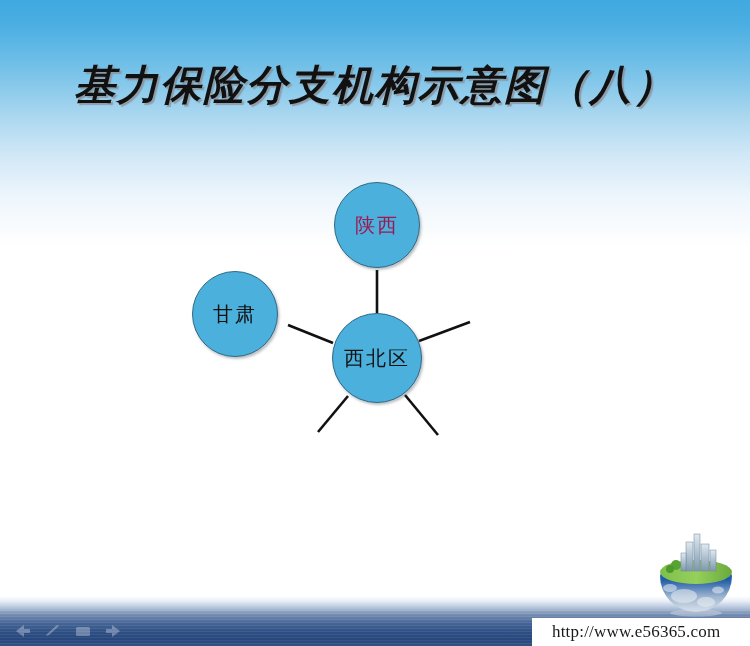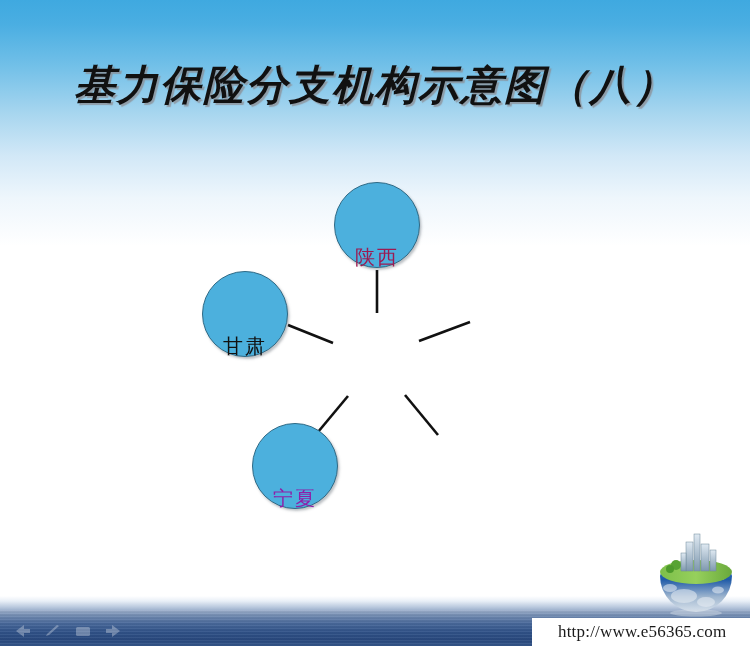--- a/index.html
+++ b/index.html
@@ -113,21 +113,21 @@
     width: 400px;
     height: 360px;
   }
   .node {
     position: absolute;
     border-radius: 50%;
     background: #4cb0dd;
     border: 1.6px solid #2f6a86;
     box-sizing: border-box;
     display: flex;
-    align-items: flex-end;
+    align-items: center;
     justify-content: center;
     box-shadow: 1.5px 2px 2.5px rgba(80,90,100,0.38);
   }
   .node-label {
     font-family: "Liberation Serif", "DejaVu Serif", serif;
     font-size: 20px;
     font-weight: normal;
     letter-spacing: 2px;
     line-height: 1;
     white-space: nowrap;
@@ -150,21 +150,21 @@
   
   .url-box {
     position: absolute;
     left: 532px;
     top: 618px;
     width: 218px;
     height: 28px;
     background: #ffffff;
     display: flex;
     align-items: center;
-    padding-left: 26px;
+    padding-left: 20px;
     box-sizing: border-box;
   }
   .url-text {
     font-family: "Liberation Serif", "DejaVu Serif", serif;
     font-size: 17px;
     color: #1a1a1a;
     letter-spacing: 0.2px;
     white-space: nowrap;
   }
 
@@ -197,32 +197,32 @@
   <div class="diagram">
 
     <svg class="edges" viewBox="0 0 400 360">
       <line x1="197" y1="153" x2="197" y2="110" stroke="#111111" stroke-width="2.6"></line>
       <line x1="239" y1="181" x2="290" y2="162" stroke="#111111" stroke-width="2.6"></line>
       <line x1="225" y1="235" x2="258" y2="275" stroke="#111111" stroke-width="2.6"></line>
       <line x1="168" y1="236" x2="138" y2="272" stroke="#111111" stroke-width="2.6"></line>
       <line x1="153" y1="183" x2="108" y2="165" stroke="#111111" stroke-width="2.6"></line>
     </svg>
 
+    <div class="node" style="left:152px; top:153px; width:90px; height:90px;">
+      <span class="node-label label-dark">西北区</span>
+    </div>
 
     <div class="node" style="left:154px; top:22px; width:86px; height:86px;">
       <span class="node-label label-red">陕西</span>
     </div>
 
 
 
-    <div class="node" style="left:72px; top:263px; width:86px; height:86px;">
-      <span class="node-label label-magenta">宁夏</span>
-    </div>
-
-    <div class="node" style="left:22px; top:111px; width:86px; height:86px;">
+
+    <div class="node" style="left:12px; top:111px; width:86px; height:86px;">
       <span class="node-label label-dark">甘肃</span>
     </div>
 
   </div>
 
   <div class="globe">
     <svg width="96" height="96" viewBox="0 0 96 96">
       <defs>
         <linearGradient id="oceanG" x1="0" y1="0" x2="0" y2="1">
           <stop offset="0%" stop-color="#2f74c8"></stop>

